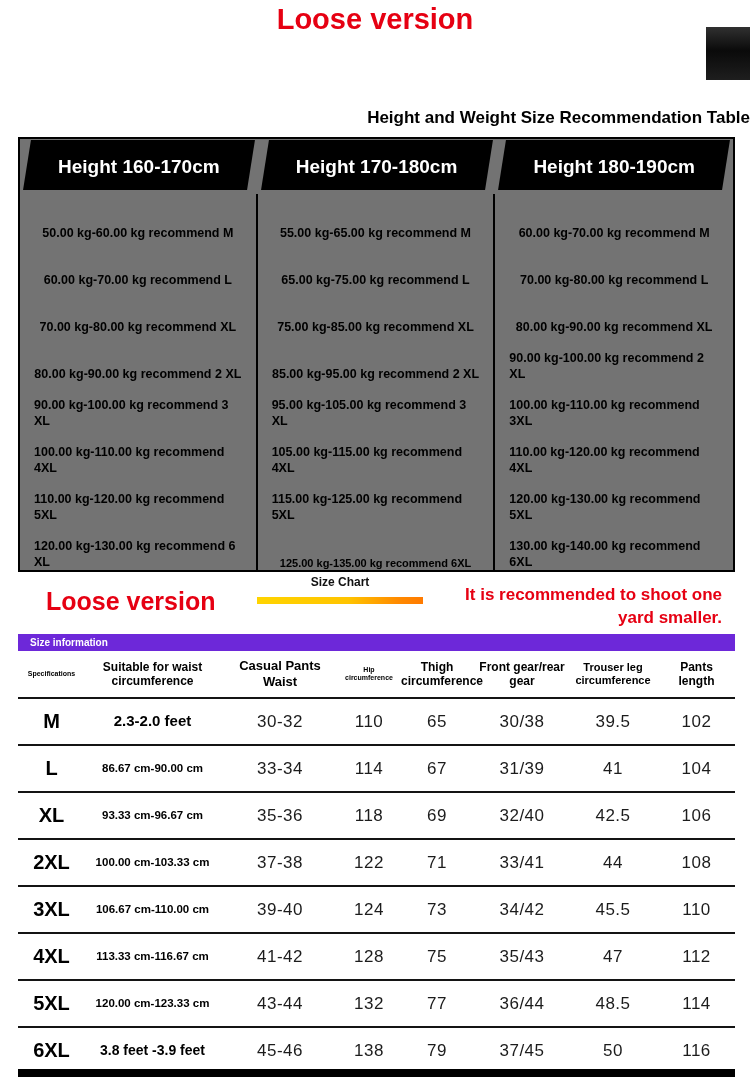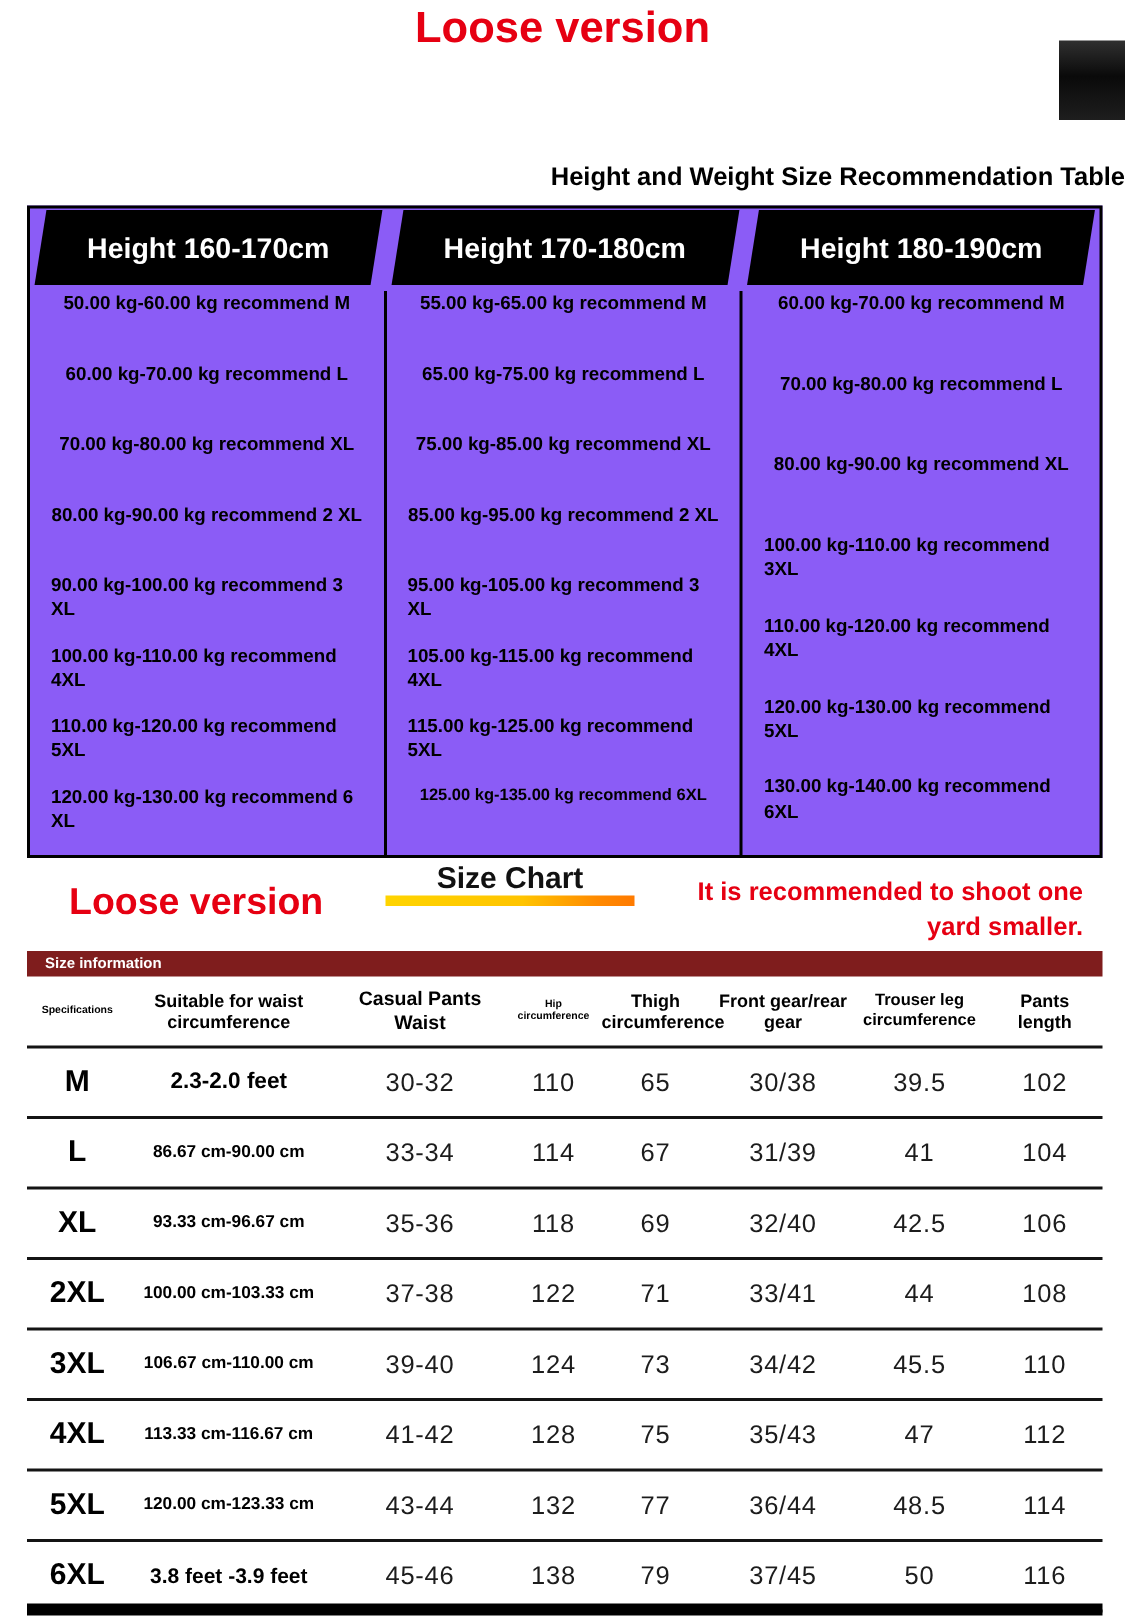--- a/index.html
+++ b/index.html
@@ -8,41 +8,41 @@
 
   .top-title{position:absolute;top:3px;left:0;right:0;text-align:center;
     font-size:29px;font-weight:bold;color:#e60012}
   .corner-thumb{position:absolute;top:27px;right:0;width:44px;height:53px;
     background:linear-gradient(180deg,#303030 0%,#0a0a0a 45%,#1e1e1e 100%)}
 
   .rec-heading{position:absolute;top:108px;left:0;right:0;text-align:right;
     font-size:17px;font-weight:bold}
 
   .rec-table{position:absolute;top:137px;left:18px;width:717px;height:435px;
-    border:2px solid #000;display:flex;background:#8b5cf6}
+    border:2px solid #000;display:flex;background:#737373}
   .rec-col{flex:1;display:flex;flex-direction:column;min-width:0}
   .rec-header{height:55px;position:relative;flex:none}
   .hdr-bg{position:absolute;top:1px;bottom:4px;left:7px;right:7px;background:#000;transform:skewX(-9deg)}
   .hdr-label{position:absolute;inset:0;display:flex;align-items:center;justify-content:center;
     color:#fff;font-weight:bold;font-size:19px;white-space:nowrap}
   .rec-body{flex:1;display:flex;flex-direction:column}
   .rec-col:not(:last-child) .rec-body{border-right:2px solid #000}
-  .rec-cell{flex:1;display:flex;align-items:flex-start;justify-content:center;padding:0 14px}
+  .rec-cell{flex:1;display:flex;align-items:flex-end;justify-content:center;padding:0 14px}
   .rec-cell span{max-width:100%;font-weight:bold;font-size:12.5px;line-height:1.3;text-align:left}
   .rec-cell.small span{font-size:11px;white-space:nowrap}
 
   .mid-left{position:absolute;top:587px;left:46px;font-size:25px;font-weight:bold;color:#e60012}
   .mid-center{position:absolute;top:575px;left:255px;width:170px;text-align:center;
-    font-size:20px;font-weight:bold;color:#111}
+    font-size:12px;font-weight:bold;color:#111}
   .mid-bar{position:absolute;top:597px;left:257px;width:166px;height:7px;
     background:linear-gradient(90deg,#ffd400 0%,#ffc400 55%,#ff8a00 85%,#ff7a00 100%)}
   .mid-note{position:absolute;top:584px;left:430px;width:292px;text-align:right;
     font-size:17px;font-weight:bold;color:#e60012;line-height:1.35}
 
-  .info-bar{position:absolute;top:634px;left:18px;width:717px;height:17px;background:#7f1d1d;
+  .info-bar{position:absolute;top:634px;left:18px;width:717px;height:17px;background:#6d28d9;
     color:#fff;font-size:10px;font-weight:bold;line-height:17px;padding-left:12px}
 
   .size-table{position:absolute;top:651px;left:18px;width:717px}
   .size-head,.size-row{display:grid;grid-template-columns:67px 135px 120px 58px 78px 92px 90px 77px;
     align-items:center}
   .size-head{height:48px;border-bottom:2px solid #141414}
   .sh{text-align:center;font-weight:bold;line-height:1.2;padding:0 3px}
   .sh.tiny{font-size:7px}
   .sh.s12{font-size:12px}
   .sh.s13{font-size:13px}
@@ -139,20 +139,23 @@
       <div class="rec-cell">
           <span>60.00 kg-70.00 kg recommend M</span>
         </div>
       <div class="rec-cell">
           <span>70.00 kg-80.00 kg recommend L</span>
         </div>
       <div class="rec-cell">
           <span>80.00 kg-90.00 kg recommend XL</span>
         </div>
       <div class="rec-cell">
+          <span>90.00 kg-100.00 kg recommend 2 XL</span>
+        </div>
+      <div class="rec-cell">
           <span>100.00 kg-110.00 kg recommend 3XL</span>
         </div>
       <div class="rec-cell">
           <span>110.00 kg-120.00 kg recommend 4XL</span>
         </div>
       <div class="rec-cell">
           <span>120.00 kg-130.00 kg recommend 5XL</span>
         </div>
       <div class="rec-cell">
           <span>130.00 kg-140.00 kg recommend 6XL</span>

